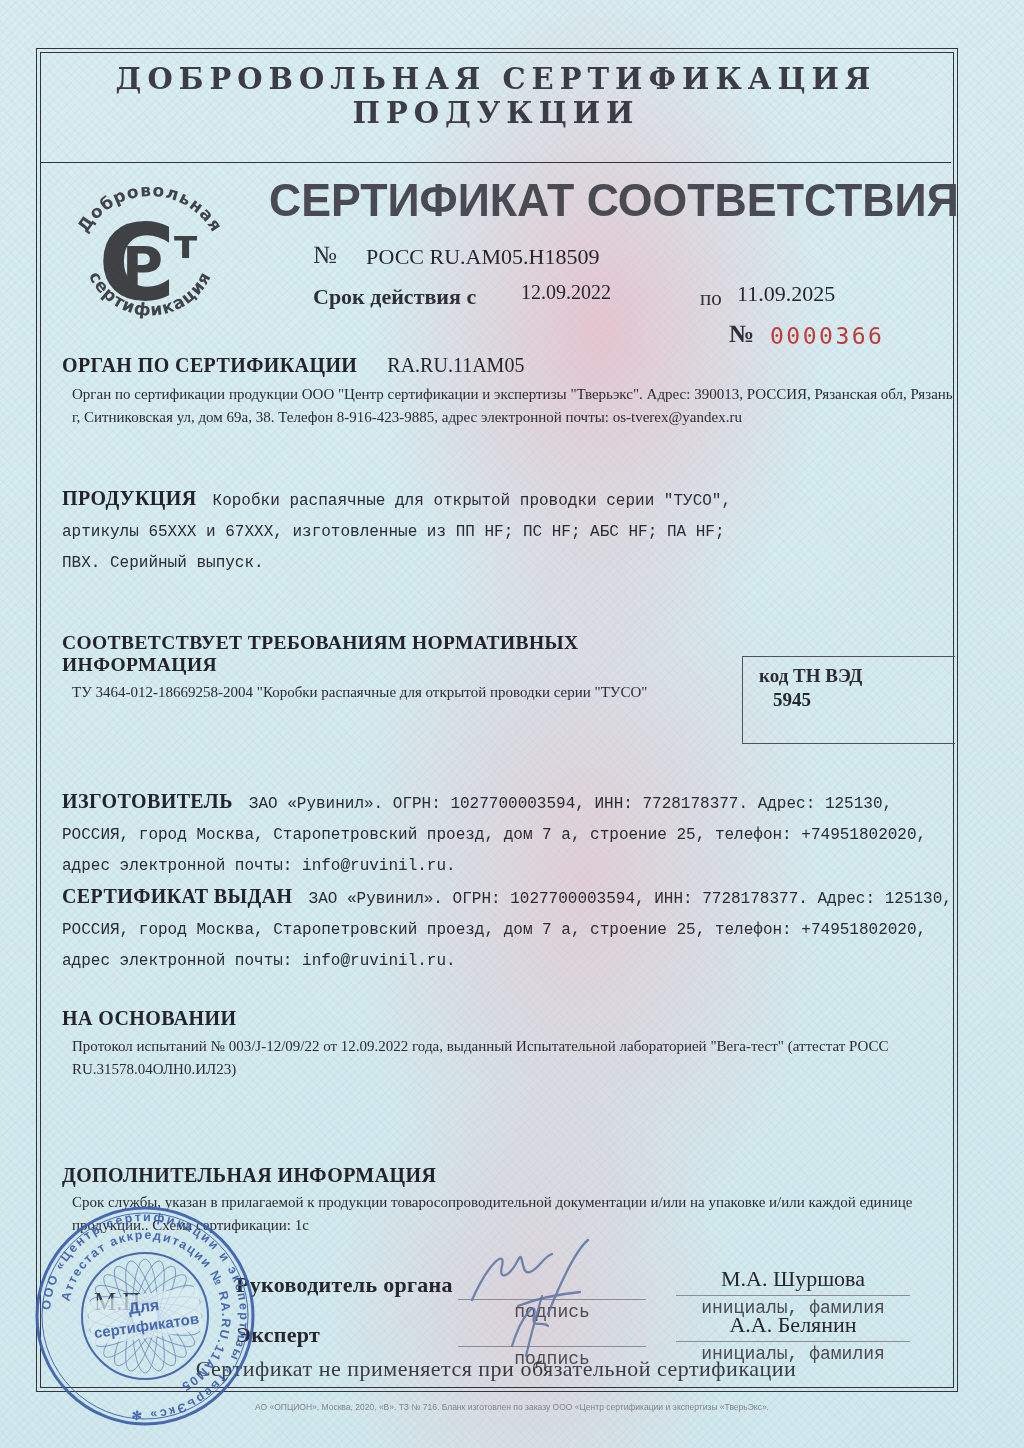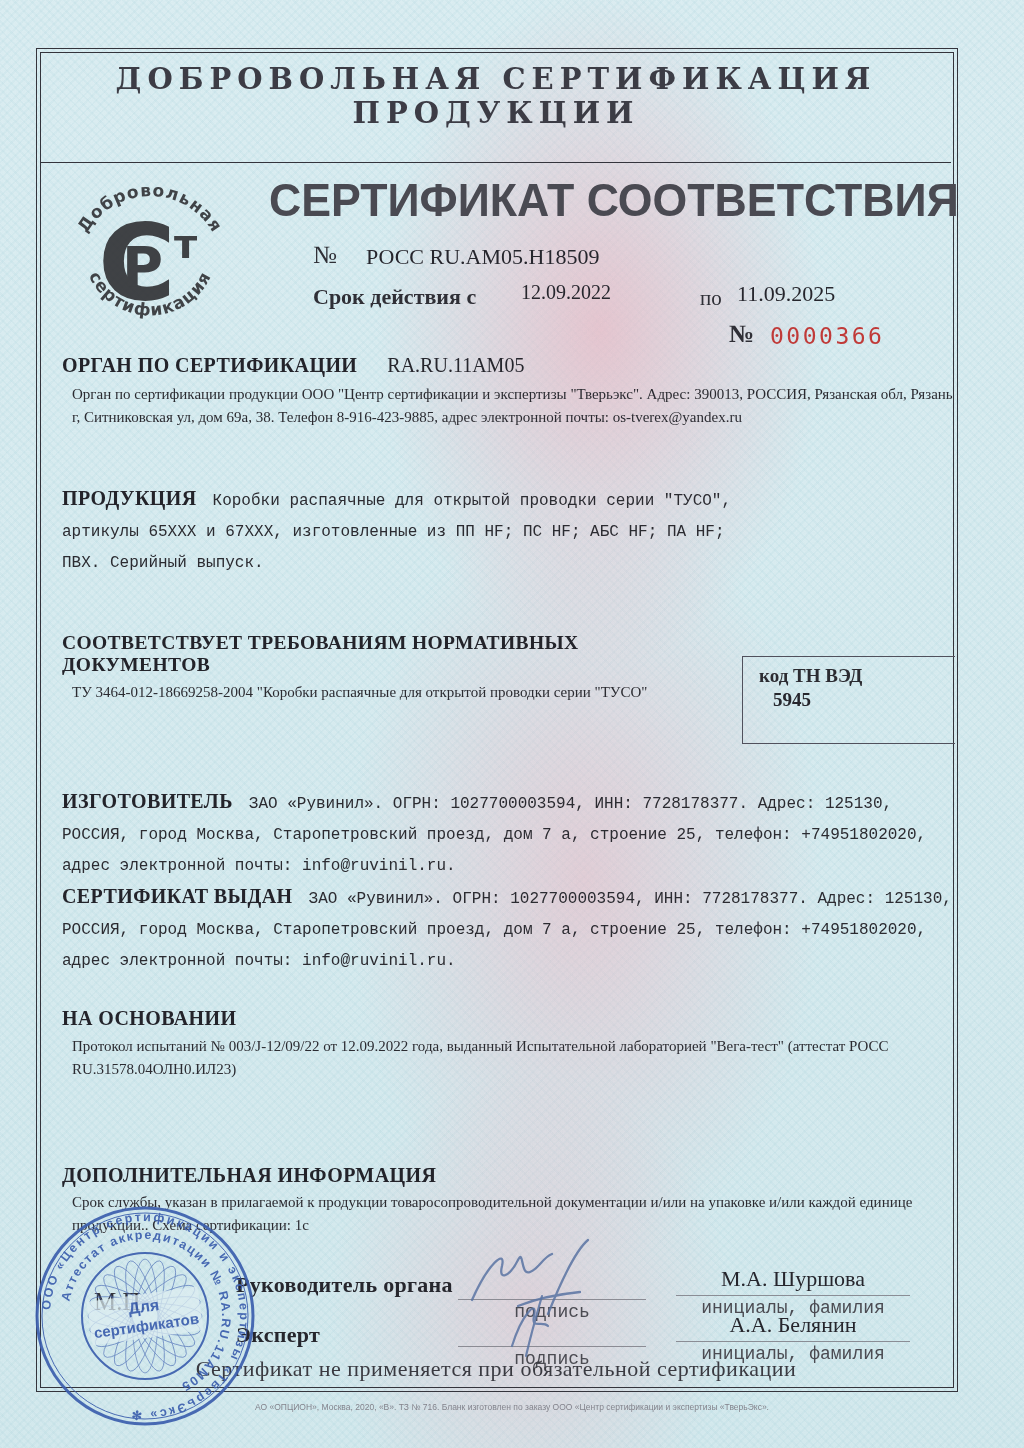--- a/index.html
+++ b/index.html
@@ -120,21 +120,21 @@
       <span class="sec-value">RA.RU.11AM05</span>
     </div>
     <div class="sec-body sec-body-indent" style="margin-top:6px;">Орган по сертификации продукции ООО "Центр сертификации и экспертизы "Тверьэкс". Адрес: 390013, РОССИЯ, Рязанская обл, Рязань г, Ситниковская ул, дом 69а, 38. Телефон 8-916-423-9885, адрес электронной почты: os-tverex@yandex.ru</div>
   </div>
 
   <div class="sec" style="left:62px;top:486px;width:676px;">
     <span class="sec-label">ПРОДУКЦИЯ</span><span class="inline-body">Коробки распаячные для открытой проводки серии "ТУСО", артикулы 65ХХХ и 67ХХХ, изготовленные из ПП HF; ПС HF; АБС HF; ПА HF; ПВХ. Серийный выпуск.</span>
   </div>
 
   <div class="sec" style="left:62px;top:632px;width:676px;">
-    <div class="sec-label" style="font-size:19.5px;">СООТВЕТСТВУЕТ ТРЕБОВАНИЯМ НОРМАТИВНЫХ ДОКУМЕНТОВ</div>
+    <div class="sec-label" style="font-size:19.5px;">СООТВЕТСТВУЕТ ТРЕБОВАНИЯМ НОРМАТИВНЫХ ИНФОРМАЦИЯ</div>
     <div class="sec-body sec-body-indent" style="margin-top:5px;">ТУ 3464-012-18669258-2004 "Коробки распаячные для открытой проводки серии "ТУСО"</div>
   </div>
   <div class="code-box" style="left:742px;top:656px;width:212px;height:86px;font-weight:bold;">
     <div class="code-label" style="padding-left:16px;padding-top:8px;">код ТН ВЭД</div>
     <div class="code-value">5945</div>
   </div>
 
   <div class="sec" style="left:62px;top:789px;width:892px;">
     <span class="sec-label">ИЗГОТОВИТЕЛЬ</span><span class="inline-body">ЗАО «Рувинил». ОГРН: 1027700003594, ИНН: 7728178377. Адрес: 125130, РОССИЯ, город Москва, Старопетровский проезд, дом 7 а, строение 25, телефон: +74951802020, адрес электронной почты: info@ruvinil.ru.</span>
   </div>

